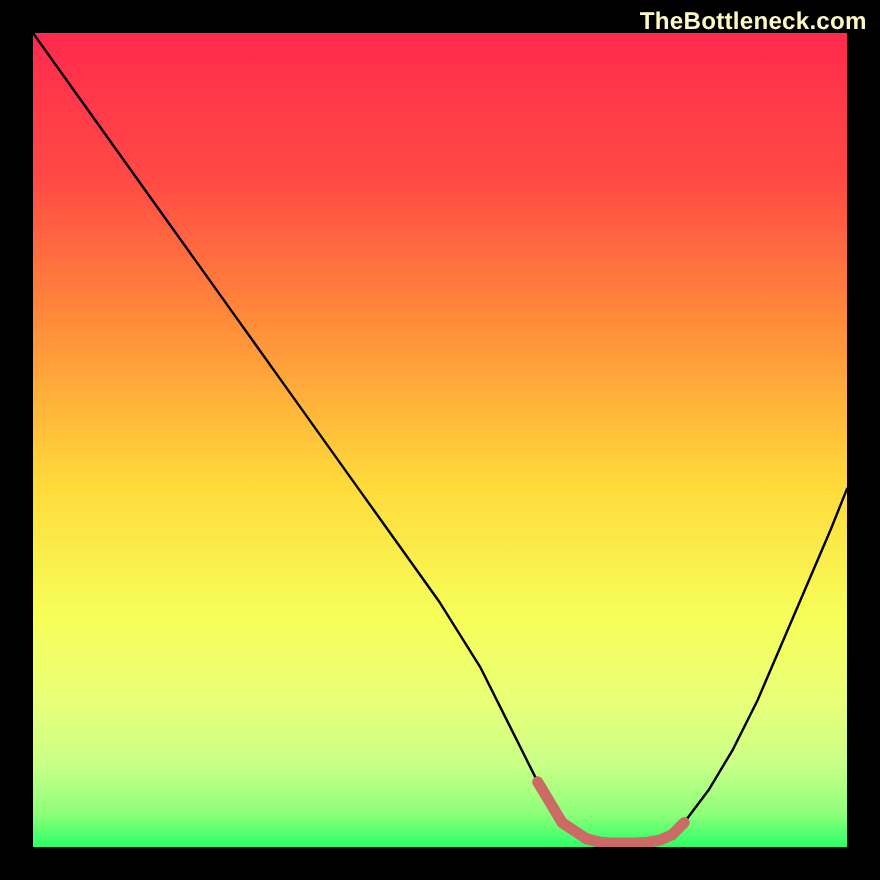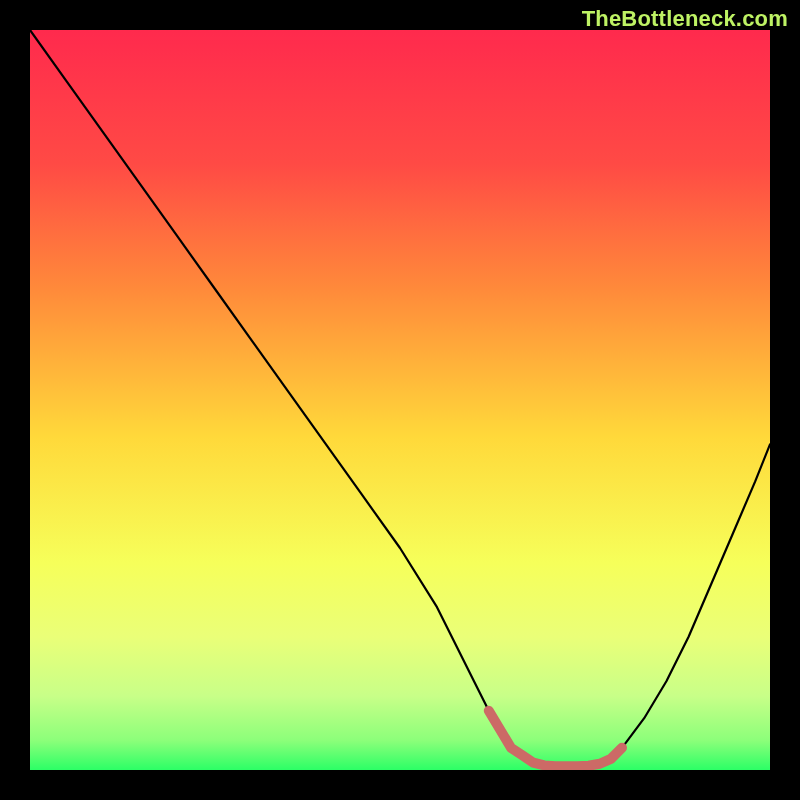--- a/index.html
+++ b/index.html
@@ -14,21 +14,21 @@
   .frame {
     width: 800px;
     height: 800px;
     position: relative;
     background: #000000;
   }
   .watermark {
     position: absolute;
     top: 6px;
     right: 12px;
-    color: #bef264;
+    color: #fef9c3;
     font-size: 22px;
     font-weight: 600;
     letter-spacing: 0.2px;
     z-index: 5;
   }
   svg.plot {
     position: absolute;
     left: 30px;
     top: 30px;
   }

